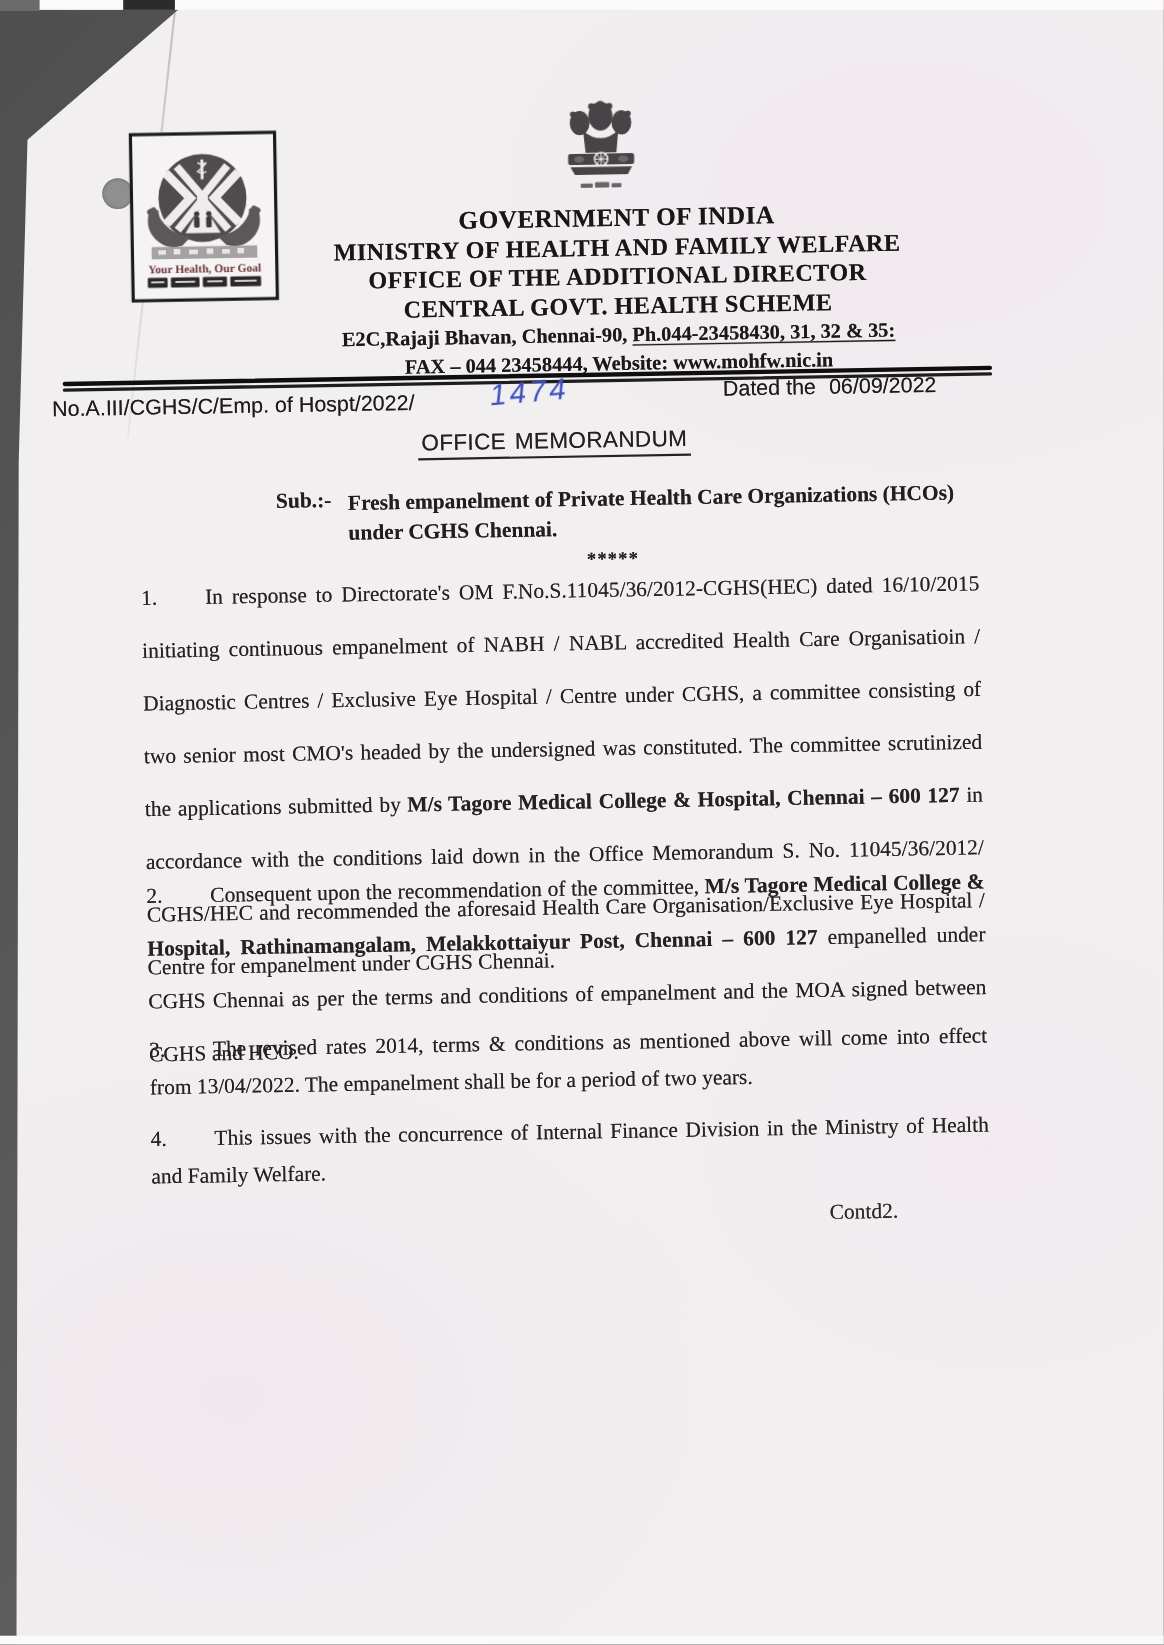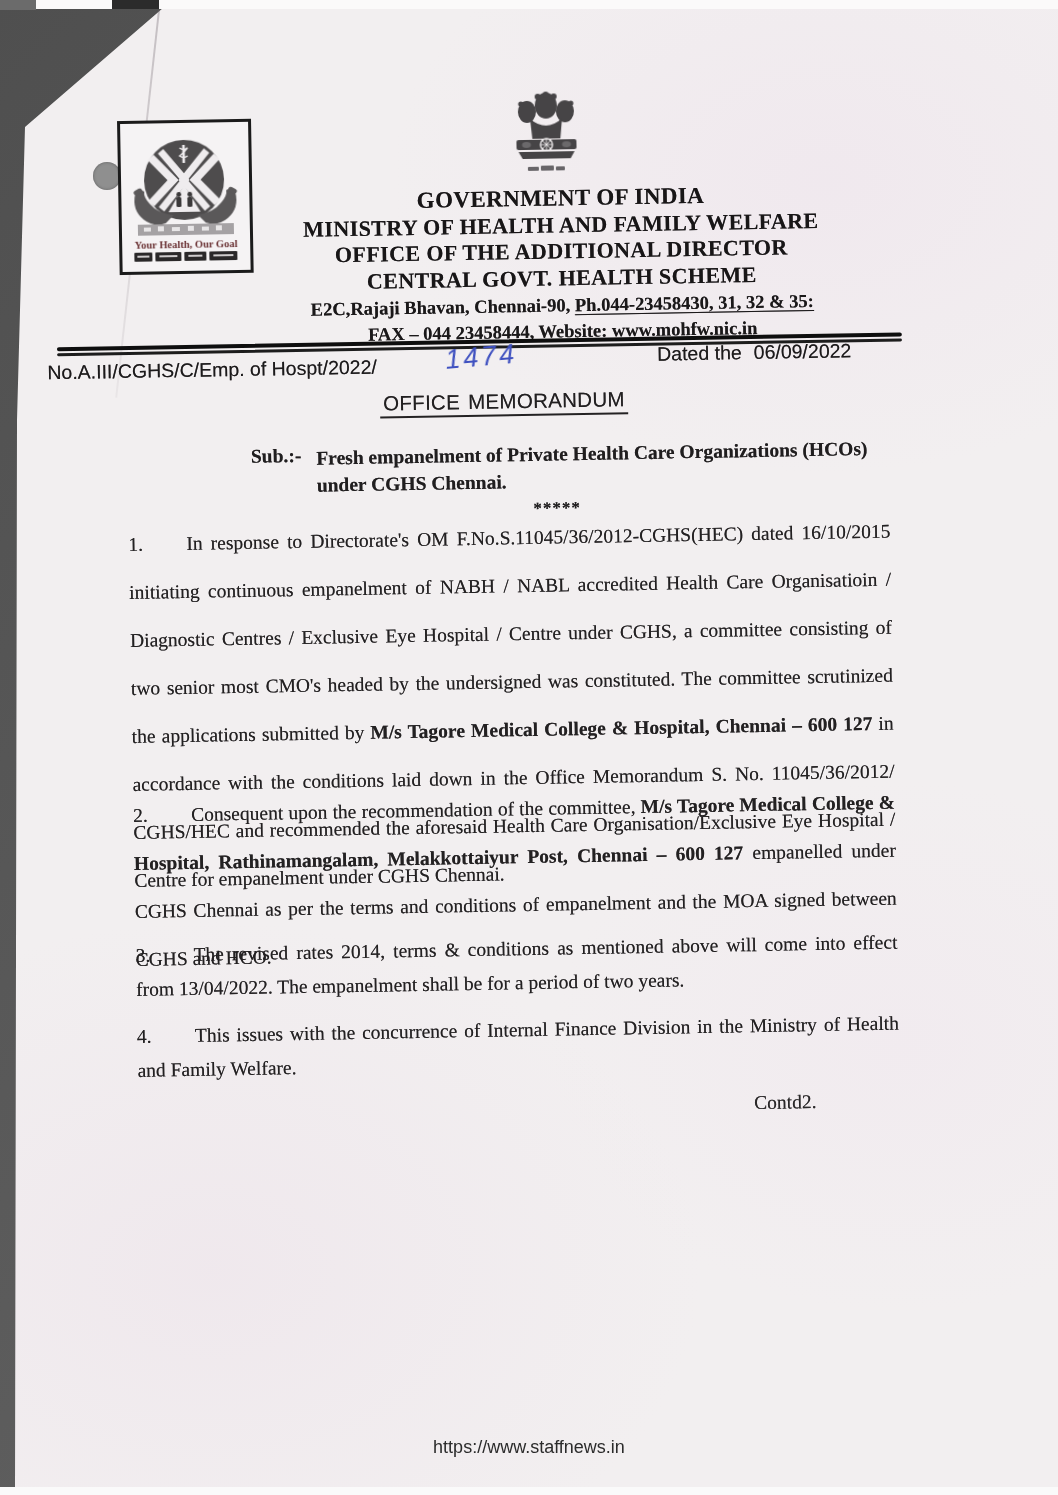--- a/index.html
+++ b/index.html
@@ -229,15 +229,14 @@
     <div class="para lh-wide p2 soft"><span class="pnum">2.</span><span>Consequent upon the recommendation of the committee, </span><b>M/s Tagore Medical College &amp; Hospital, Rathinamangalam, Melakkottaiyur Post, Chennai – 600 127</b><span> empanelled under CGHS Chennai as per the terms and conditions of empanelment and the MOA signed between CGHS and HCO.</span></div>
 
     <div class="para lh-narrow p3 soft"><span class="pnum">3.</span><span>The revised rates 2014, terms &amp; conditions as mentioned above will come into effect from 13/04/2022.  The empanelment shall be for a period of two years.</span><b></b><span></span></div>
 
     <div class="para lh-narrow p4 soft"><span class="pnum">4.</span><span>This issues with the concurrence of Internal Finance Division in the Ministry of Health and Family Welfare.</span><b></b><span></span></div>
 
     <div class="contd soft">Contd2.</div>
 
   </div>
 
-  <div class="watermark">https://www.staffnews.in</div>
 
 </div>
 
 </body></html>

